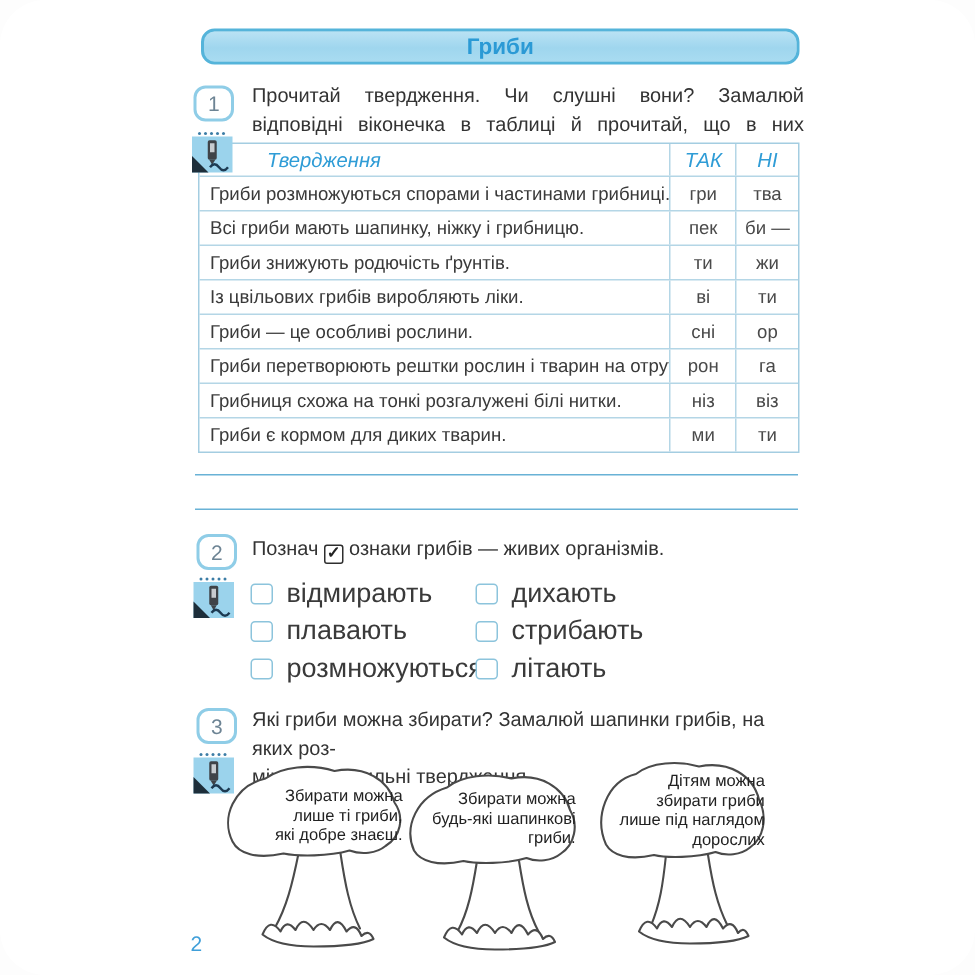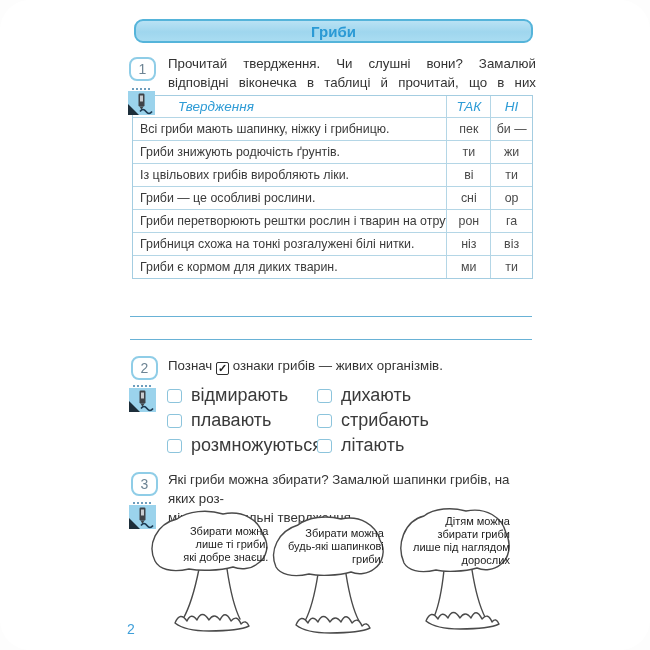--- a/index.html
+++ b/index.html
@@ -108,20 +108,25 @@
   </svg>
 
   <div class="stmt-table">
     <div class="trow head">
       <div class="c-stmt">Твердження</div>
       <div class="c-yes">ТАК</div>
       <div class="c-no">НІ</div>
     </div>
     <div>
         <div class="trow">
+          <div class="c-stmt">Гриби розмножуються спорами і частинами грибниці.</div>
+          <div class="c-yes">гри</div>
+          <div class="c-no">тва</div>
+        </div>
+        <div class="trow">
           <div class="c-stmt">Всі гриби мають шапинку, ніжку і грибницю.</div>
           <div class="c-yes">пек</div>
           <div class="c-no">би —</div>
         </div>
         <div class="trow">
           <div class="c-stmt">Гриби знижують родючість ґрунтів.</div>
           <div class="c-yes">ти</div>
           <div class="c-no">жи</div>
         </div>
         <div class="trow">

